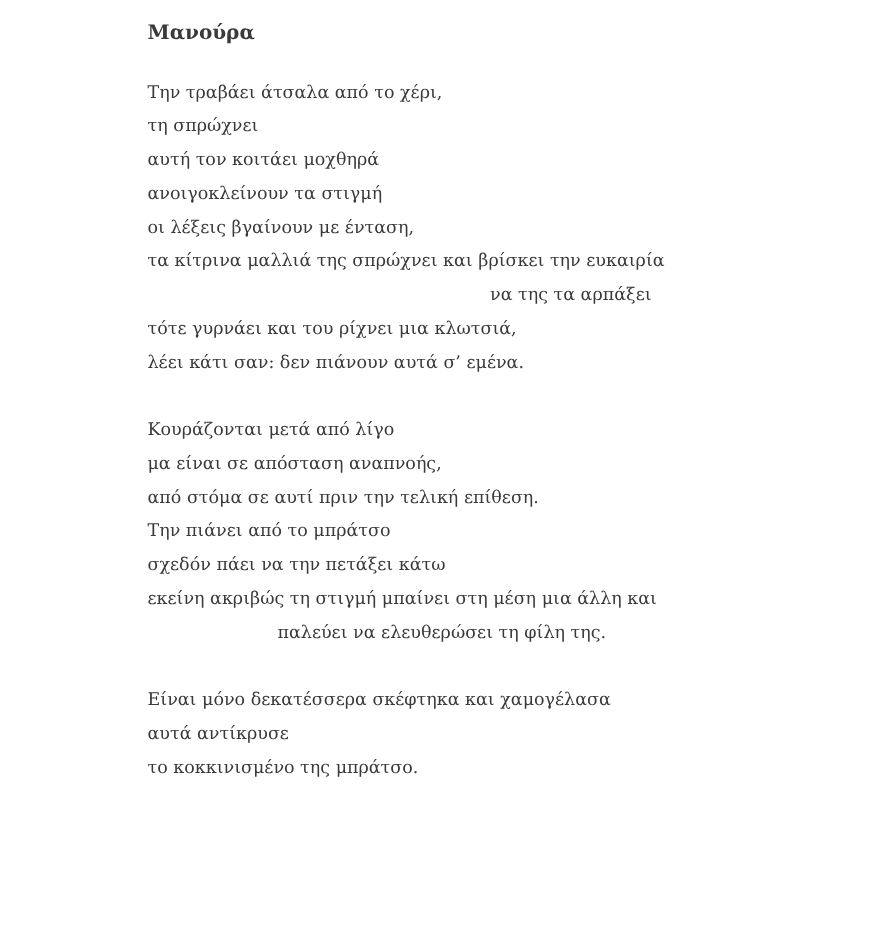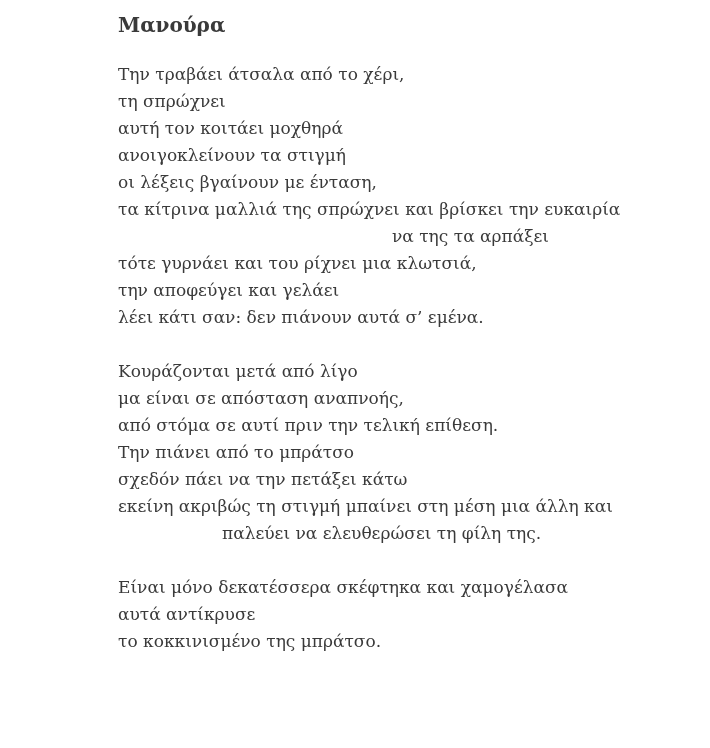--- a/index.html
+++ b/index.html
@@ -14,51 +14,50 @@
     color: var(--text-color, #3a3a3a);
     overflow: hidden;
   }
   .page {
     box-sizing: border-box;
     width: 710px;
     height: 748px;
     padding: 12px 20px 0 118px;
   }
   .poem-title {
-    font-size: 20px;
+    font-size: 16px;
     line-height: 27px;
     font-weight: bold;
     margin: 0 0 22px 0;
     white-space: pre;
   }
   .stanza {
     margin: 0 0 27px 0;
   }
   .line {
-    font-size: 17px;
+    font-size: 14px;
     line-height: 27px;
     white-space: pre;
   }
 </style>
 </head>
 <body style="--page-bg: #ffffff; --text-color: #3a3a3a;">
 
 <div class="page">
   <div class="poem-title">Μανούρα</div>
   <div>
       <div class="stanza">
         <div class="line">Την τραβάει άτσαλα από το χέρι,</div>
         <div class="line">τη σπρώχνει</div>
         <div class="line">αυτή τον κοιτάει μοχθηρά</div>
         <div class="line">ανοιγοκλείνουν τα στιγμή</div>
         <div class="line">οι λέξεις βγαίνουν με ένταση,</div>
         <div class="line">τα κίτρινα μαλλιά της σπρώχνει και βρίσκει την ευκαιρία</div>
         <div class="line" style="margin-left: 274px;">να της τα αρπάξει</div>
         <div class="line">τότε γυρνάει και του ρίχνει μια κλωτσιά,</div>
-        <div class="line">την αποφεύγει και γελάει</div>
         <div class="line">λέει κάτι σαν: δεν πιάνουν αυτά σ’ εμένα.</div>
       </div>
       <div class="stanza">
         <div class="line">Κουράζονται μετά από λίγο</div>
         <div class="line">μα είναι σε απόσταση αναπνοής,</div>
         <div class="line">από στόμα σε αυτί πριν την τελική επίθεση.</div>
         <div class="line">Την πιάνει από το μπράτσο</div>
         <div class="line">σχεδόν πάει να την πετάξει κάτω</div>
         <div class="line">εκείνη ακριβώς τη στιγμή μπαίνει στη μέση μια άλλη και</div>
         <div class="line" style="margin-left: 104px;">παλεύει να ελευθερώσει τη φίλη της.</div>

